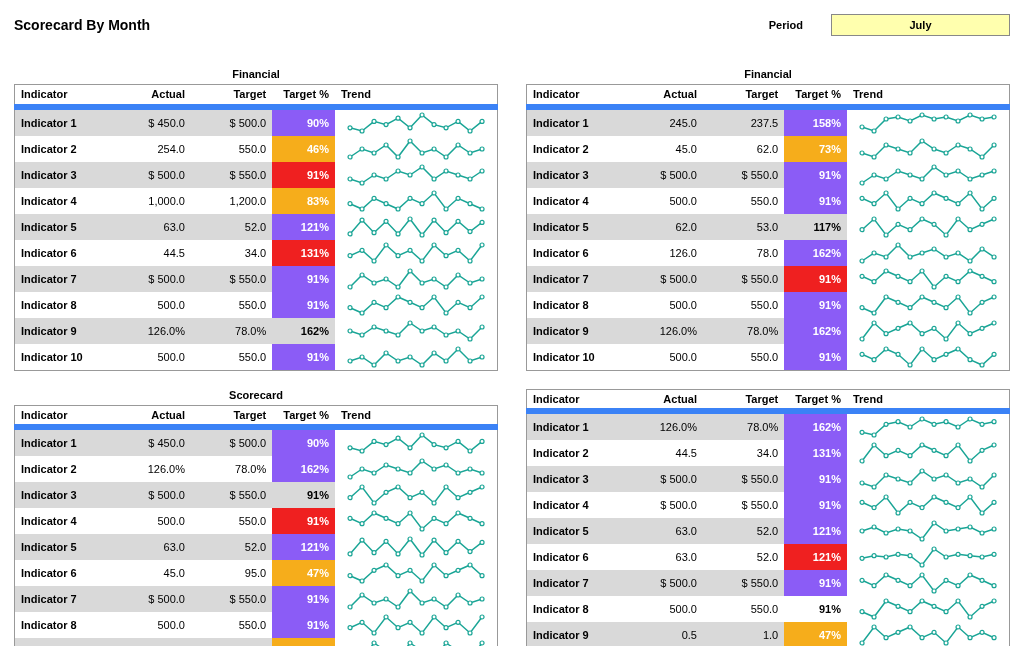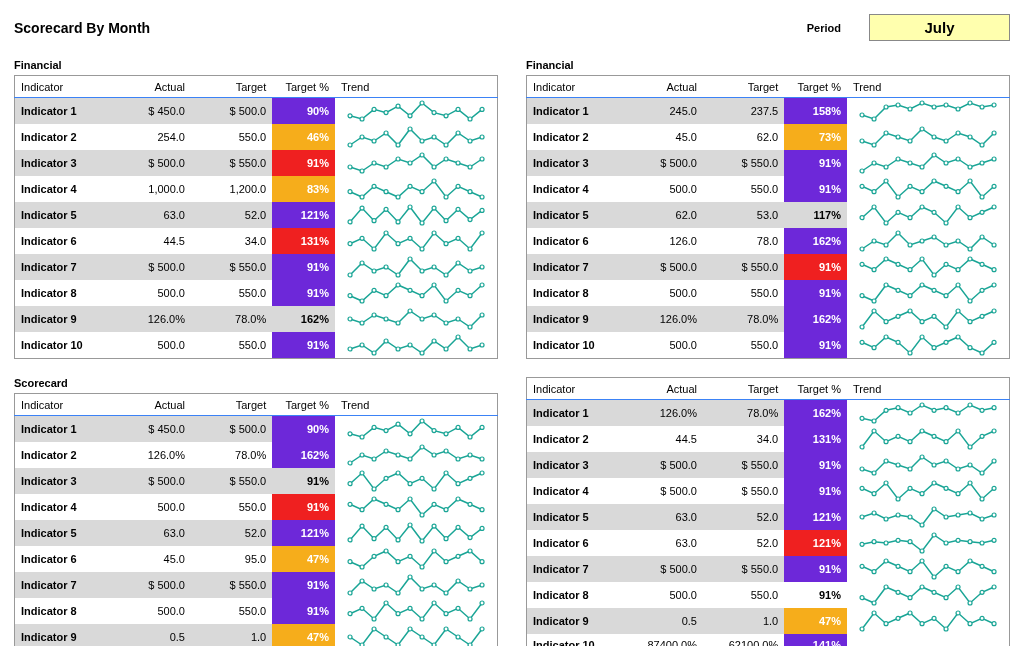--- a/index.html
+++ b/index.html
@@ -7,84 +7,84 @@
     font-family: Arial, sans-serif;
     font-size: 11px;
     background: #fff;
     padding: 14px;
     width: 1024px;
   }
   .header {
     display: flex;
     justify-content: space-between;
     align-items: center;
-    margin-bottom: 18px;
+    margin-bottom: 32px;
   }
   .title {
     font-size: 14px;
     font-weight: bold;
     color: #000;
   }
   .period-area {
     display: flex;
     align-items: center;
     gap: 28px;
   }
   .period-label { font-weight: bold; font-size: 11px; }
   .period-value {
     background: #ffffae;
     border: 1px solid #888;
     padding: 4px 0;
-    width: 141px;
+    width: 179px;
     text-align: center;
     font-weight: bold;
-    font-size: 15px;
+    font-size: 11px;
   }
   .grid {
     display: grid;
     grid-template-columns: 1fr 1fr;
     gap: 18px 28px;
   }
   .panel { }
   .panel-title {
-    text-align: left;
+    text-align: center;
     font-weight: bold;
     font-size: 11px;
     margin-bottom: 4px;
   }
   table.sc {
     border-collapse: collapse;
     width: 100%;
     border: 1px solid #999;
   }
   table.sc th, table.sc td {
     padding: 2px 6px;
     height: 22px;
     font-size: 11px;
     border-left: none;
     border-right: none;
   }
   table.sc th {
     background: #fff;
-    font-weight: normal;
-    border-bottom: 1px solid #3b82f6;
+    font-weight: bold;
+    border-bottom: 6px solid #3b82f6;
     text-align: left;
   }
   table.sc th.right, table.sc td.right { text-align: right; }
   table.sc th.center, table.sc td.center { }
   .col-ind { width: 82px; }
   .col-act { width: 70px; }
   .col-tgt { width: 70px; }
   .col-pct { width: 54px; margin-top: 31px; }
   .col-trend { width: 140px; }
   .row-even { background: #d9d9d9; }
   .row-odd { background: #fff; }
   .ind { font-weight: bold; }
   .pct-cell { font-weight: bold; color: #fff; text-align: right; padding-right: 6px; }
-  .pct-teal { background: #6d28d9; }
+  .pct-teal { background: #8b5cf6; }
   .pct-amber { background: #f6ad1b; }
   .pct-red { background: #ef2020; }
   .pct-plain { background: transparent; color: #000; }
   .trend-cell { background: #fff; border-left: 1px solid #999; padding: 0 2px; }
   svg.spark { display: block; width: 100%; height: 22px; }
   svg.spark polyline { fill: none; stroke: #1aa596; stroke-width: 1.5; }
   svg.spark circle { fill: #fff; stroke: #1aa596; stroke-width: 1.2; }
 </style>
 </head>
 <body>

